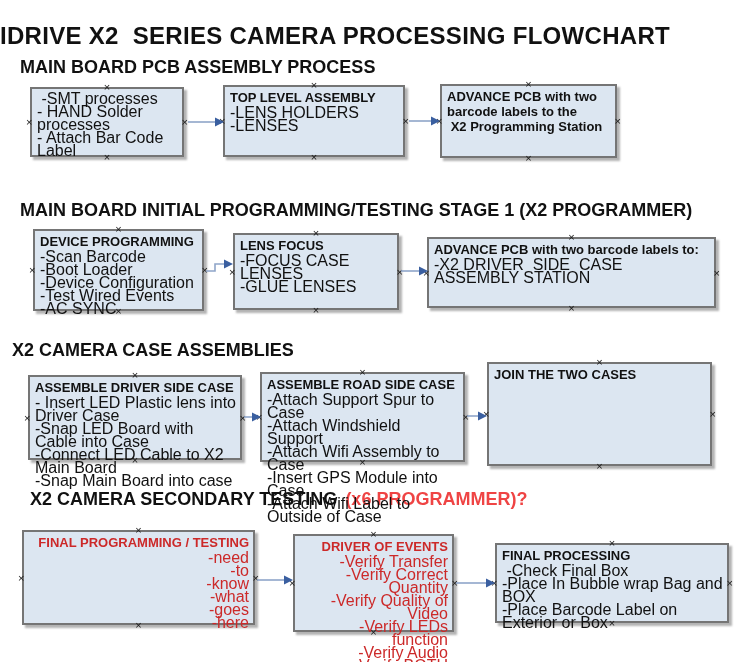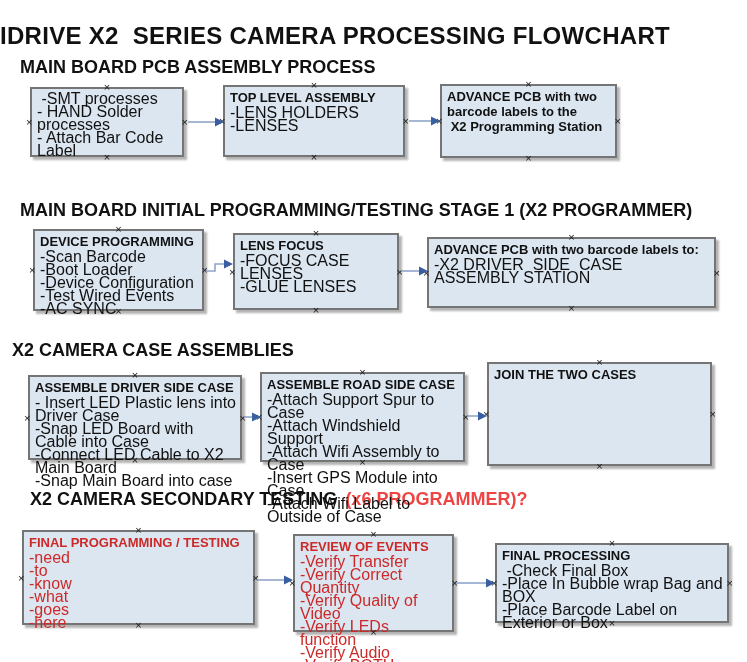--- a/index.html
+++ b/index.html
@@ -23,21 +23,21 @@
     box-shadow:3px 3px 2px #b3b3b3;
     padding:3px 4px 2px 5px;
   }
   .box-title {
     font-size:13px; font-weight:bold; line-height:15px;
     white-space:pre-wrap; margin-bottom:1px;
   }
   .box-body {
     font-size:16px; line-height:13px; white-space:pre-wrap;
   }
-  .red-box .box-title, .red-box .box-body { color:#cc2929; }
+  .red-box .box-title, .red-box .box-body { color:#cc2929;text-align:right; }
   .hd {
     position:absolute; font-size:11px; line-height:1; color:#1a1a1a;
     font-weight:400; pointer-events:none;
   }
   .hd-t { top:-7px;  left:50%; transform:translateX(-50%); }
   .hd-b { bottom:-8px; left:50%; transform:translateX(-50%); }
   .hd-l { left:-6px; top:50%; transform:translateY(-50%); }
   .hd-r { right:-6px; top:50%; transform:translateY(-50%); }
   #arrow-layer { position:absolute; left:0; top:0; pointer-events:none; }
   .arrow-line { stroke:#8fa5c9; stroke-width:1.6; fill:none; }
@@ -166,21 +166,21 @@
 -what
 -goes
 -here</div>
   </div>
 
   <div class="box red-box" style="left:293px;top:534px;width:161px;height:98px">
     <span class="hd hd-t">×</span>
     <span class="hd hd-b">×</span>
     <span class="hd hd-l">×</span>
     <span class="hd hd-r">×</span>
-    <div class="box-title">REVIEW OF EVENTS</div>
+    <div class="box-title">DRIVER OF EVENTS</div>
     <div class="box-body">-Verify Transfer
 -Verify Correct Quantity
 -Verify Quality of Video
 -Verify LEDs function
 -Verify Audio
 -Verify BOTH Accelerometers
 -Test of accessory ports?</div>
   </div>
 
   <div class="box" style="left:495px;top:543px;width:234px;height:80px">

